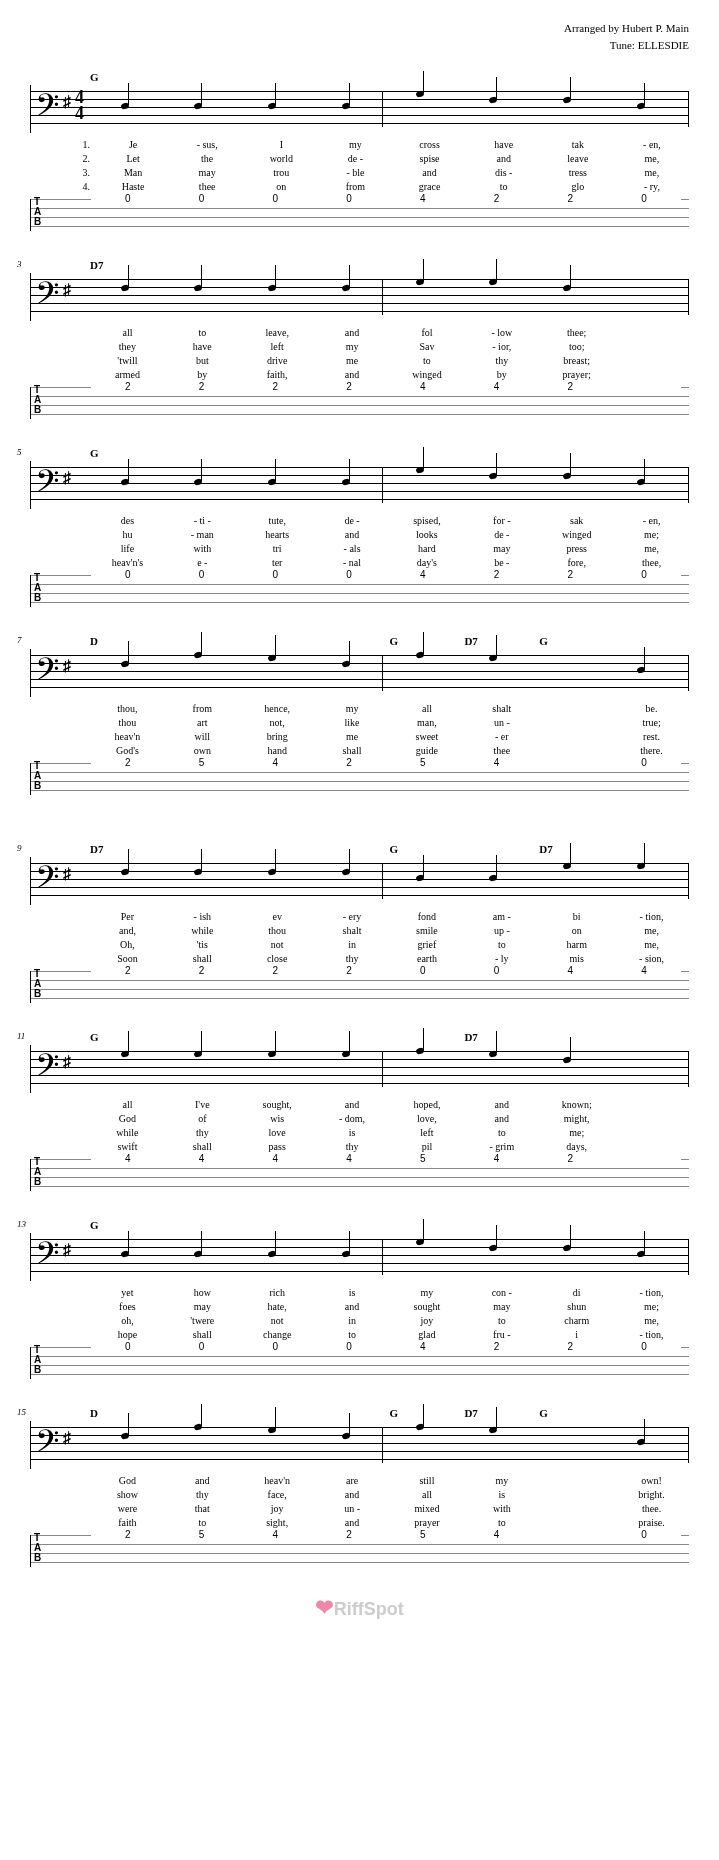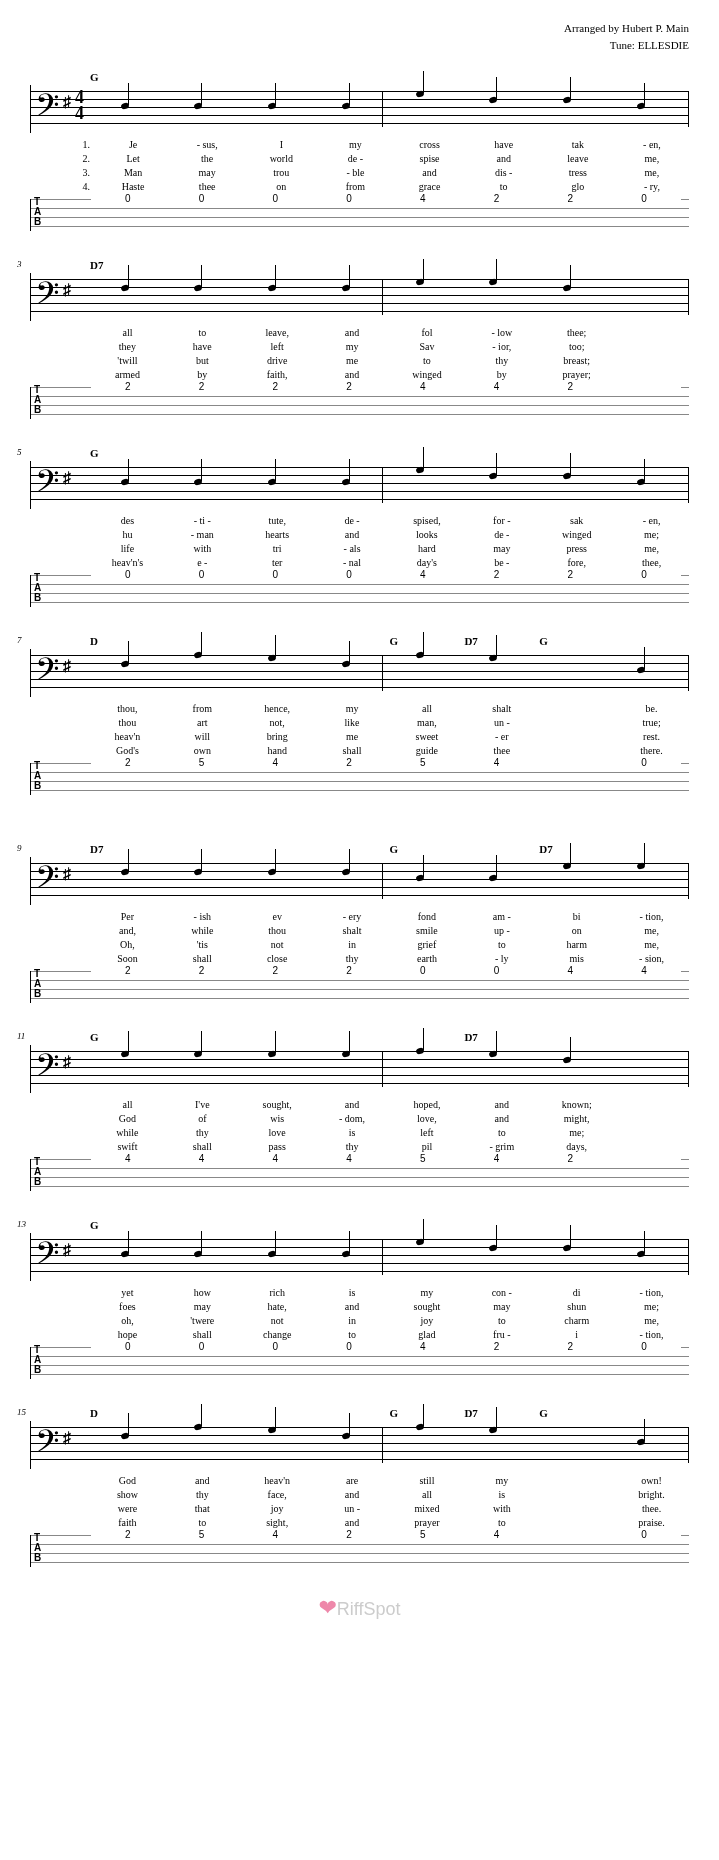--- a/index.html
+++ b/index.html
@@ -28,21 +28,21 @@
   .lyricline{display:flex;height:14px;align-items:center}
   .lnum{width:20px;margin-left:-20px;text-align:right;padding-right:6px}
   .syl{flex:1;text-align:center;white-space:nowrap;overflow:visible}
   .tab{margin-top:6px;position:relative;height:32px;border-left:1px solid #000}
   .tablines{position:absolute;left:0;right:0;top:0}
   .tablines div{height:8px;border-top:1px solid #888}
   .tablines div:last-child{border-bottom:1px solid #888}
   .tablabel{position:absolute;left:3px;top:-2px;font-size:10px;line-height:10px;font-weight:bold;font-family:Arial,sans-serif}
   .tabnums{position:absolute;left:60px;right:8px;top:-6px;display:flex;font-size:10px;font-family:Arial,sans-serif}
   .tabnums span{flex:1;text-align:center;background:#fff;margin:0 auto;width:10px}
-  .watermark{text-align:center;margin-top:10px;font-size:18px;font-weight:normal;color:#ccc;font-family:Arial,sans-serif}
+  .watermark{text-align:center;margin-top:10px;font-size:18px;font-weight:bold;color:#ccc;font-family:Arial,sans-serif}
   .watermark .r{color:#e8a;font-size:22px}
   .gap{height:20px}
 </style>
 </head>
 <body>
 
 <div class="sheet">
   <div class="credits">
     <div>Arranged by Hubert P. Main</div>
     <div>Tune: ELLESDIE</div>

